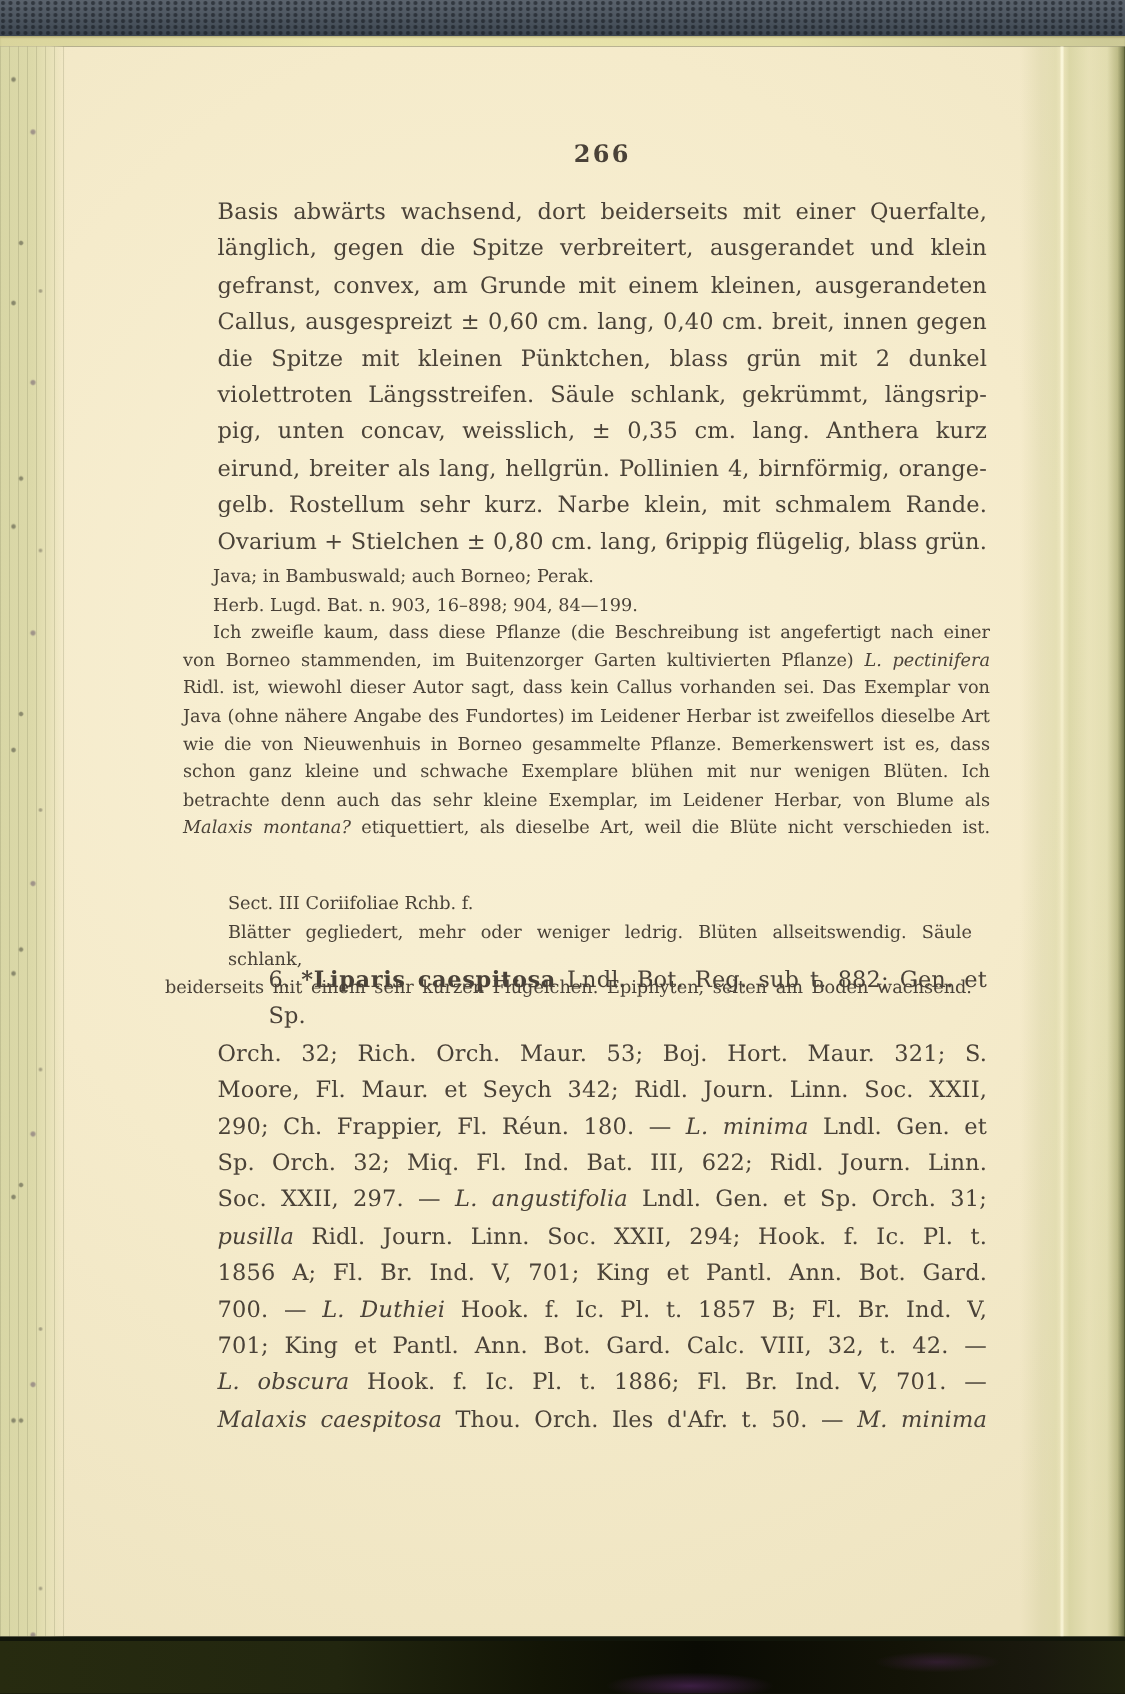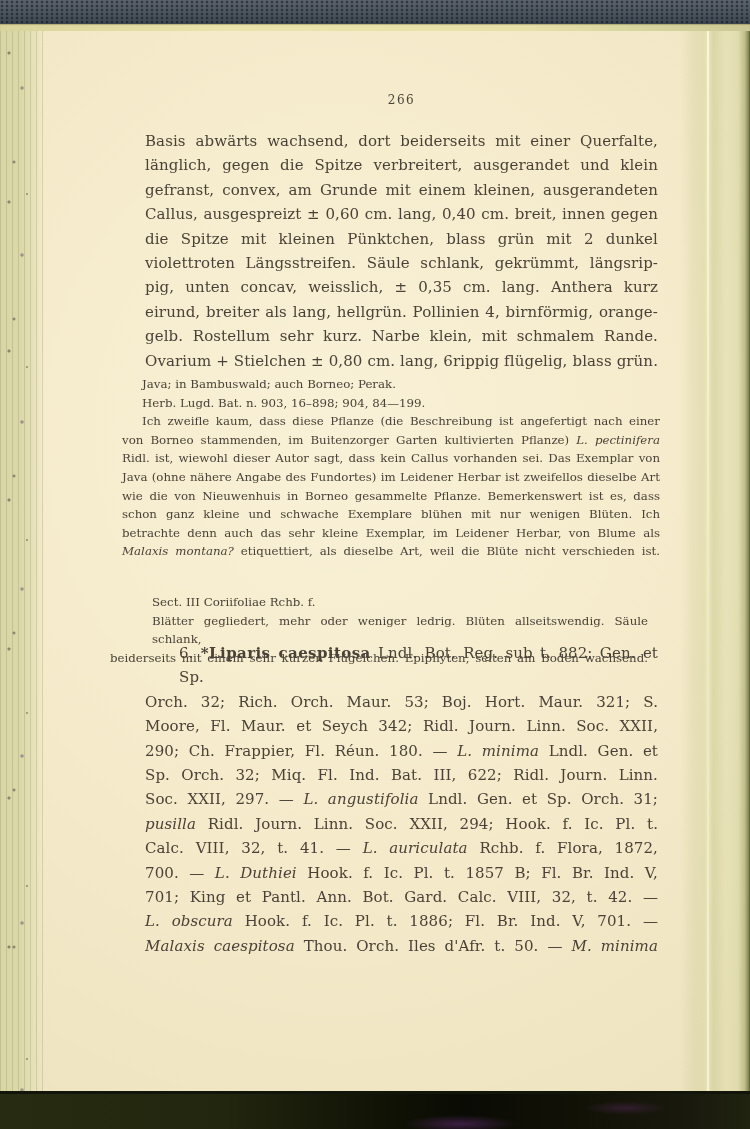--- a/index.html
+++ b/index.html
@@ -74,21 +74,21 @@
       linear-gradient(90deg,#272b10 0%,var(--cover_bottom,#22260f) 30%,#131506 48%,#0a0b04 62%,#131307 80%,#1a190e 92%,#20230f 100%);
   }
 
   
   .content{
     position:absolute;inset:0;
     color:var(--ink,#4a4238);
   }
   .folio{
     position:absolute;left:145px;top:62px;width:513px;
-    text-align:center;font-size:12px;letter-spacing:1.5px;
+    text-align:center;font-size:16px;letter-spacing:1.5px;font-weight:bold;
   }
   .block{position:absolute;}
   .body-text{font-size:15px;line-height:24.4px;letter-spacing:.1px;}
   .small{font-size:11.8px;line-height:18.6px;}
   .main-para{left:145px;top:98px;width:513px;}
   .small-wrap{left:122px;top:344px;width:538px;}
   .section{left:110px;top:547px;width:538px;}
   .entry{left:145px;top:610px;width:513px;}
 
   .stretch .line{text-align:justify;text-align-last:justify;}
@@ -153,21 +153,21 @@
         </div>
 
       <div class="block entry body-text stretch">
           <div class="line ind"><span>6. </span><span class="b">*Liparis caespitosa</span><span> Lndl. Bot. Reg. sub t. 882; Gen. et Sp.</span></div>
           <div class="line"><span>Orch. 32; Rich. Orch. Maur. 53; Boj. Hort. Maur. 321; S.</span></div>
           <div class="line"><span>Moore, Fl. Maur. et Seych 342; Ridl. Journ. Linn. Soc. XXII,</span></div>
           <div class="line"><span>290; Ch. Frappier, Fl. Réun. 180. — </span><span class="i">L. minima</span><span> Lndl. Gen. et</span></div>
           <div class="line"><span>Sp. Orch. 32; Miq. Fl. Ind. Bat. III, 622; Ridl. Journ. Linn.</span></div>
           <div class="line"><span>Soc. XXII, 297. — </span><span class="i">L. angustifolia</span><span> Lndl. Gen. et Sp. Orch. 31;</span></div>
           <div class="line"><span class="i">pusilla</span><span> Ridl. Journ. Linn. Soc. XXII, 294; Hook. f. Ic. Pl. t.</span></div>
-          <div class="line"><span>Calc. VIII, 32, t. 41. — </span><span class="i">L. auriculata</span><span> Rchb. f. Flora, 1872,</span></div>
+          <div class="line"><span>1856 A; Fl. Br. Ind. V, 701; King et Pantl. Ann. Bot. Gard.</span></div>
           <div class="line"><span>700. — </span><span class="i">L. Duthiei</span><span> Hook. f. Ic. Pl. t. 1857 B; Fl. Br. Ind. V,</span></div>
           <div class="line"><span>701; King et Pantl. Ann. Bot. Gard. Calc. VIII, 32, t. 42. —</span></div>
           <div class="line"><span class="i">L. obscura</span><span> Hook. f. Ic. Pl. t. 1886; Fl. Br. Ind. V, 701. —</span></div>
           <div class="line"><span class="i">Malaxis caespitosa</span><span> Thou. Orch. Iles d'Afr. t. 50. — </span><span class="i">M. minima</span></div>
         </div>
     </div>
   </div>
 
   <div class="band-bottom"></div>
 </div>

